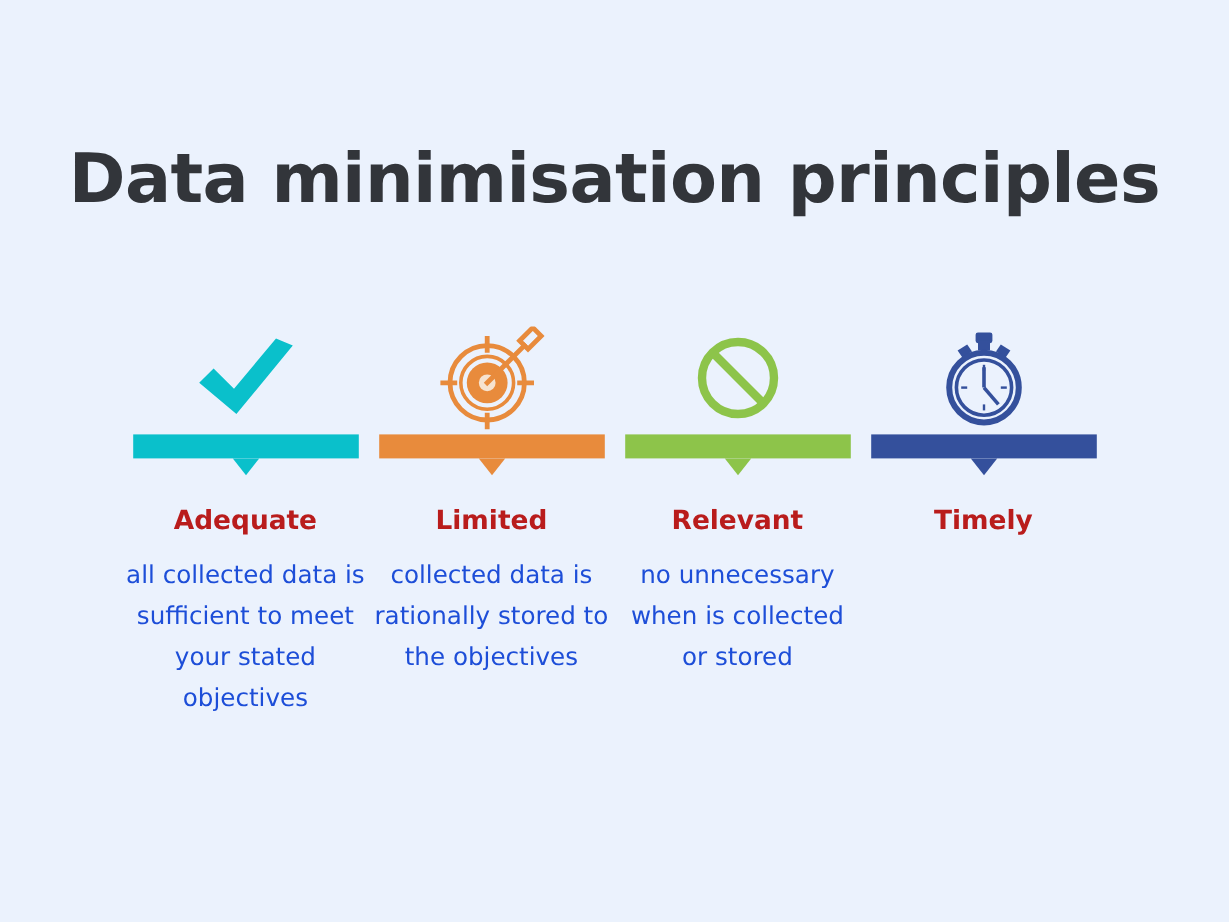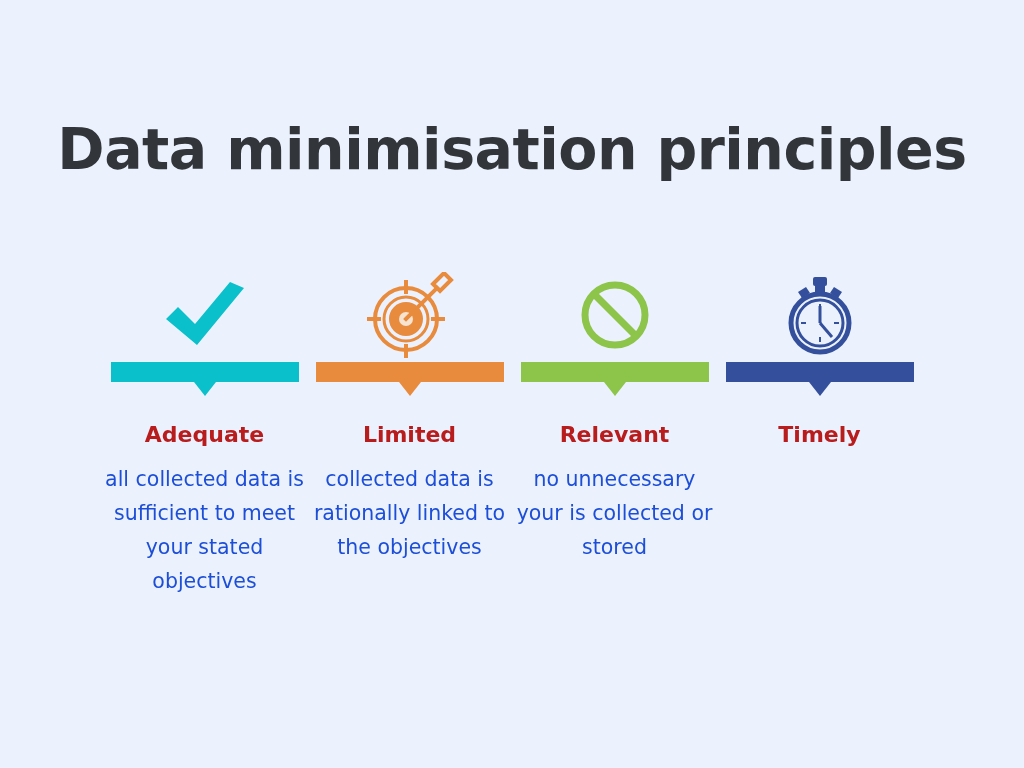--- a/index.html
+++ b/index.html
@@ -148,38 +148,38 @@
             </g>
             <path d="M67 12 L78 1 L85 8 L74 19 Z" fill="none" stroke="#e88b3c" stroke-width="4"></path>
           </svg>
         </span>
       </div>
       <div class="bar-wrap">
         <div class="bar" style="background:#e88b3c"></div>
         <div class="bar-arrow" style="border-top-color:#e88b3c"></div>
       </div>
       <div class="col-heading">Limited</div>
-      <div class="col-body">collected data is rationally linked to the objectives</div>
+      <div class="col-body">collected data is rationally stored to the objectives</div>
     </div>
 
     <div class="column">
       <div class="icon-area">
         <span>
           <svg width="70" height="70" viewBox="0 0 70 70">
             <circle cx="35" cy="35" r="30" fill="none" stroke="#8dc44a" stroke-width="7"></circle>
             <line x1="14" y1="14" x2="56" y2="56" stroke="#8dc44a" stroke-width="7"></line>
           </svg>
         </span>
       </div>
       <div class="bar-wrap">
         <div class="bar" style="background:#8dc44a"></div>
         <div class="bar-arrow" style="border-top-color:#8dc44a"></div>
       </div>
       <div class="col-heading">Relevant</div>
-      <div class="col-body">no unnecessary your is collected or stored</div>
+      <div class="col-body">no unnecessary when is collected or stored</div>
     </div>
 
     <div class="column">
       <div class="icon-area">
         <span>
           <svg width="72" height="80" viewBox="0 0 72 80">
             <rect x="29" y="2" width="14" height="9" rx="2" fill="#34509c"></rect>
             <rect x="31" y="9" width="10" height="8" fill="#34509c"></rect>
             <path d="M14 17 L22 12 L26 18 L18 23 Z" fill="#34509c"></path>
             <path d="M58 17 L50 12 L46 18 L54 23 Z" fill="#34509c"></path>

